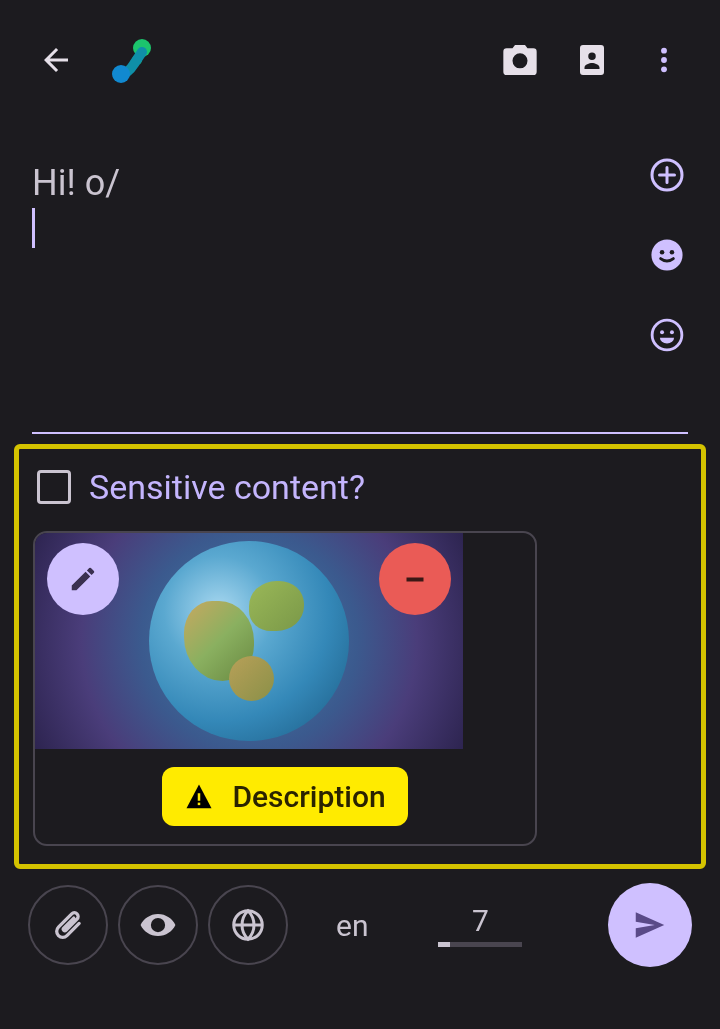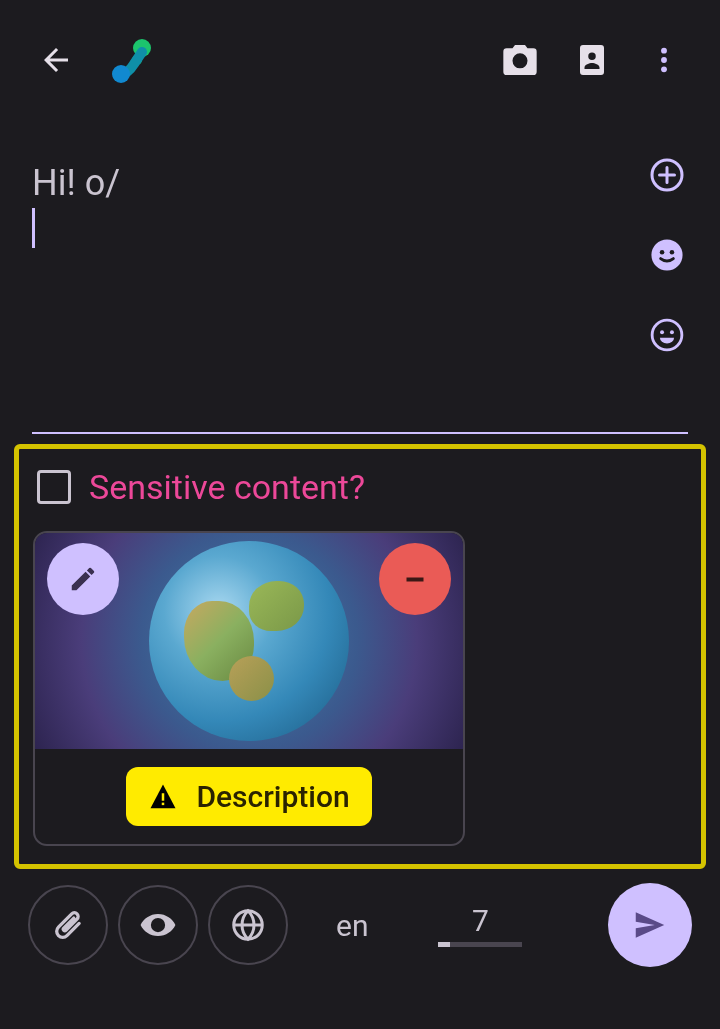--- a/index.html
+++ b/index.html
@@ -122,25 +122,25 @@
     .checkbox {
       width: 34px;
       height: 34px;
       border: 3px solid #cac4d0;
       border-radius: 4px;
       cursor: pointer;
     }
 
     .sensitive-label {
       font-size: 34px;
-      color: #ec4899;
+      color: #c4b5fd;
     }
 
     .attachment-card {
-      width: 432px;
+      width: 504px;
       border: 2px solid #49454f;
       border-radius: 14px;
       overflow: hidden;
       position: relative;
     }
 
     .attachment-image {
       width: 428px;
       height: 216px;
       position: relative;

